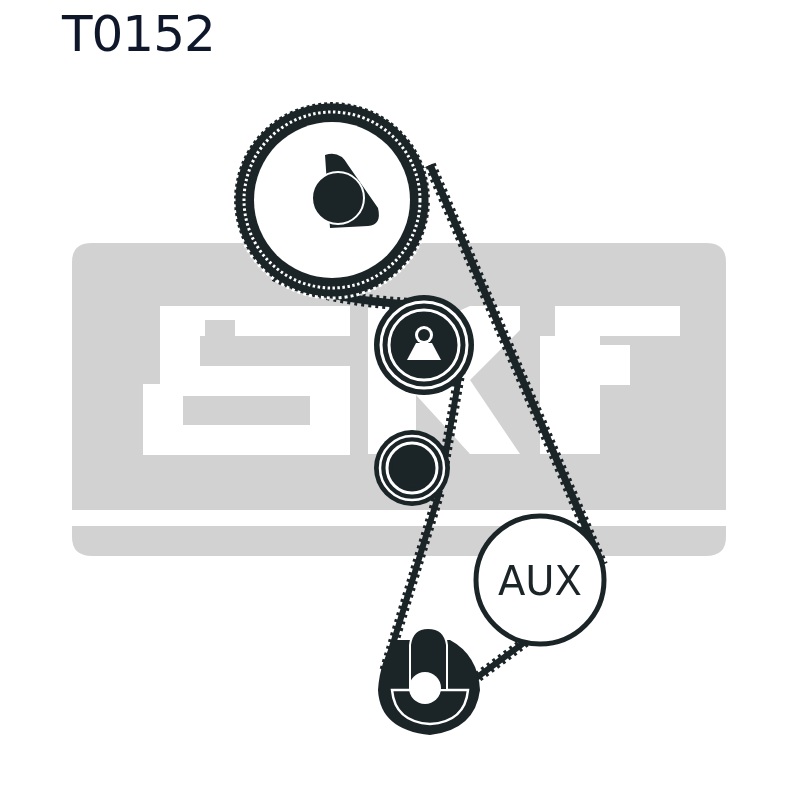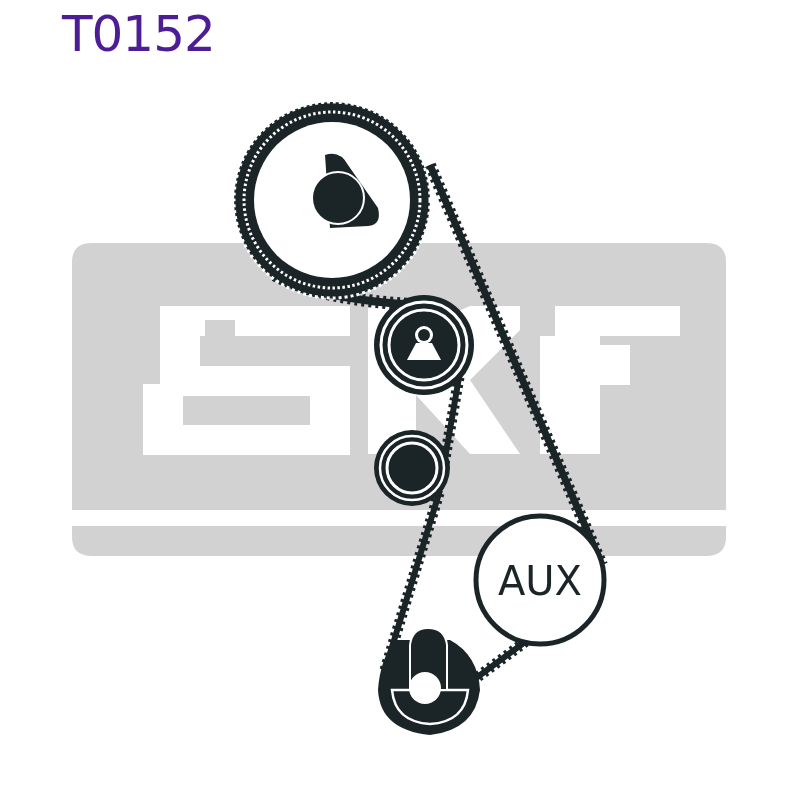--- a/index.html
+++ b/index.html
@@ -1,20 +1,20 @@
 <!DOCTYPE html>
 <html><head>
   <meta charset="utf-8">
   <style>
     html, body { margin: 0; padding: 0; background: #ffffff; }
     body { width: 800px; height: 800px; position: relative; overflow: hidden; font-family: "DejaVu Sans", sans-serif; }
     .title {
       position: absolute; left: 62px; top: 2px;
       font-family: "DejaVu Sans", sans-serif; font-size: 50px; font-weight: 500;
-      color: #4c1d95; letter-spacing: -1px; line-height: 64px;
+      color: #0f172a; letter-spacing: -1px; line-height: 64px;
     }
     svg.diagram { position: absolute; left: 0; top: 0; }
     .aux-label { font-family: "DejaVu Sans", sans-serif; font-size: 40px; fill: #1b2528; }
   </style>
 </head>
 <body>
 
 <div class="title">T0152</div>
 
 <svg class="diagram" width="800" height="800" viewBox="0 0 800 800">

